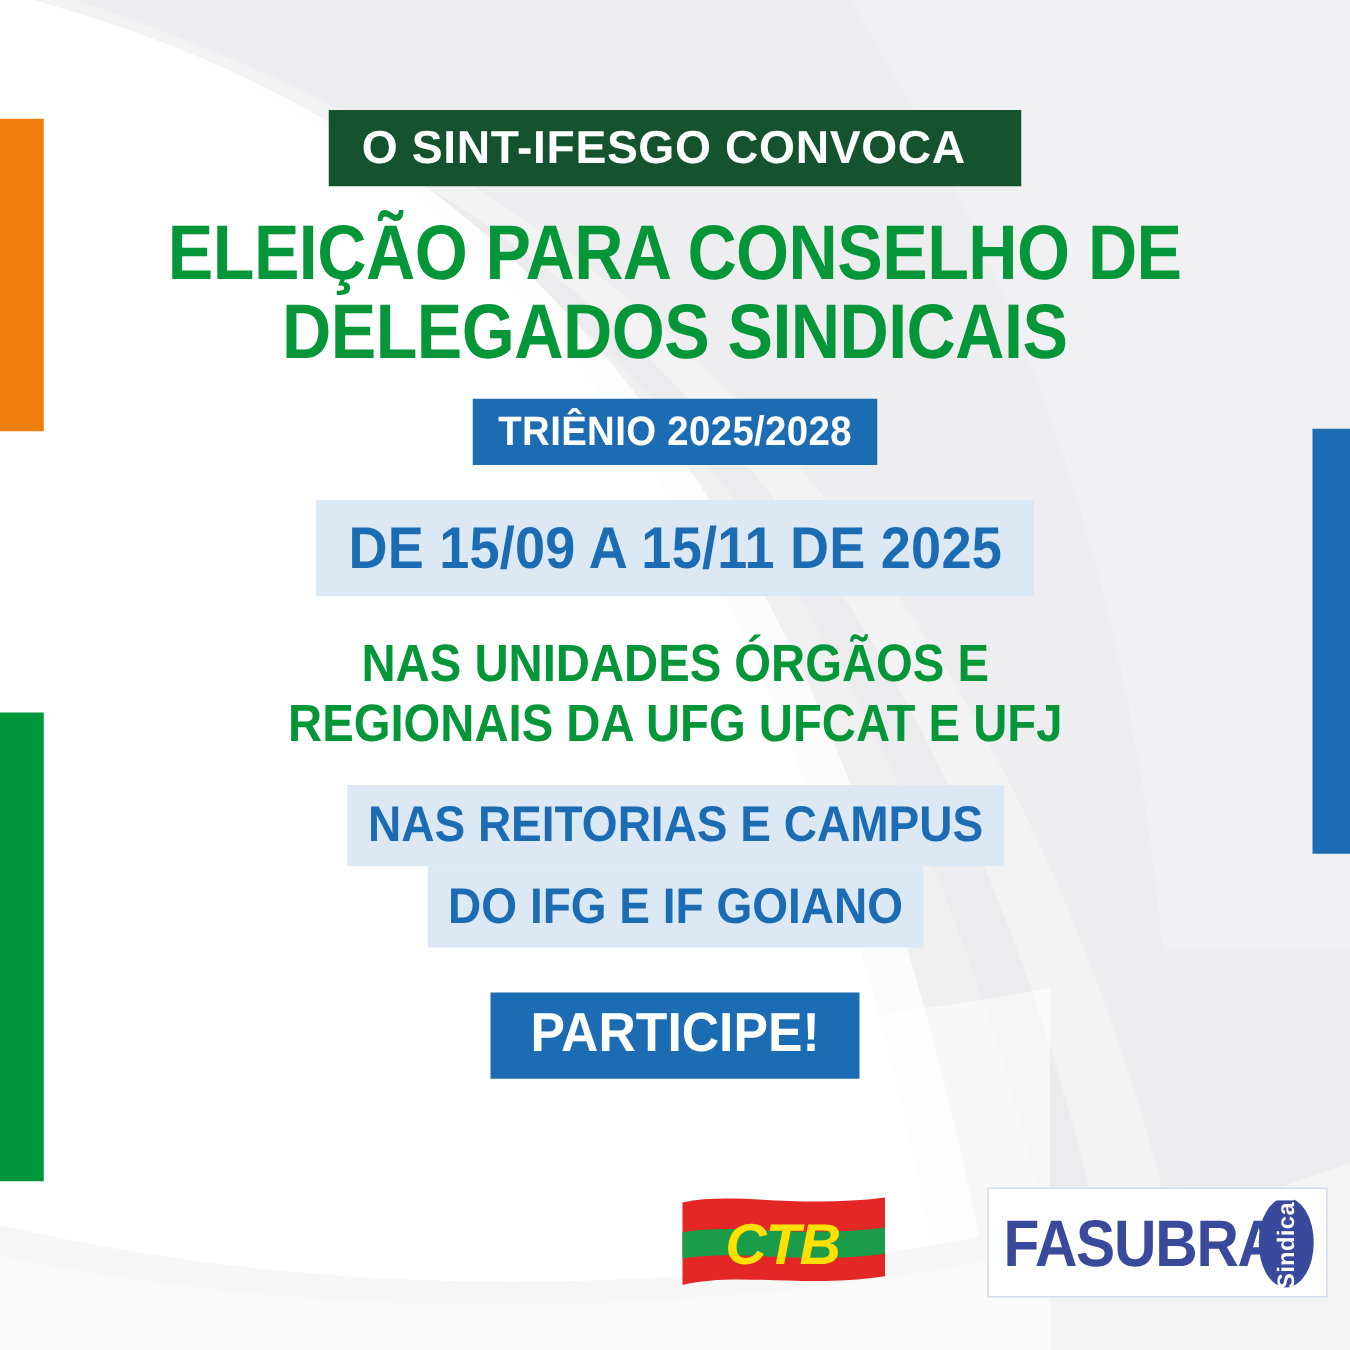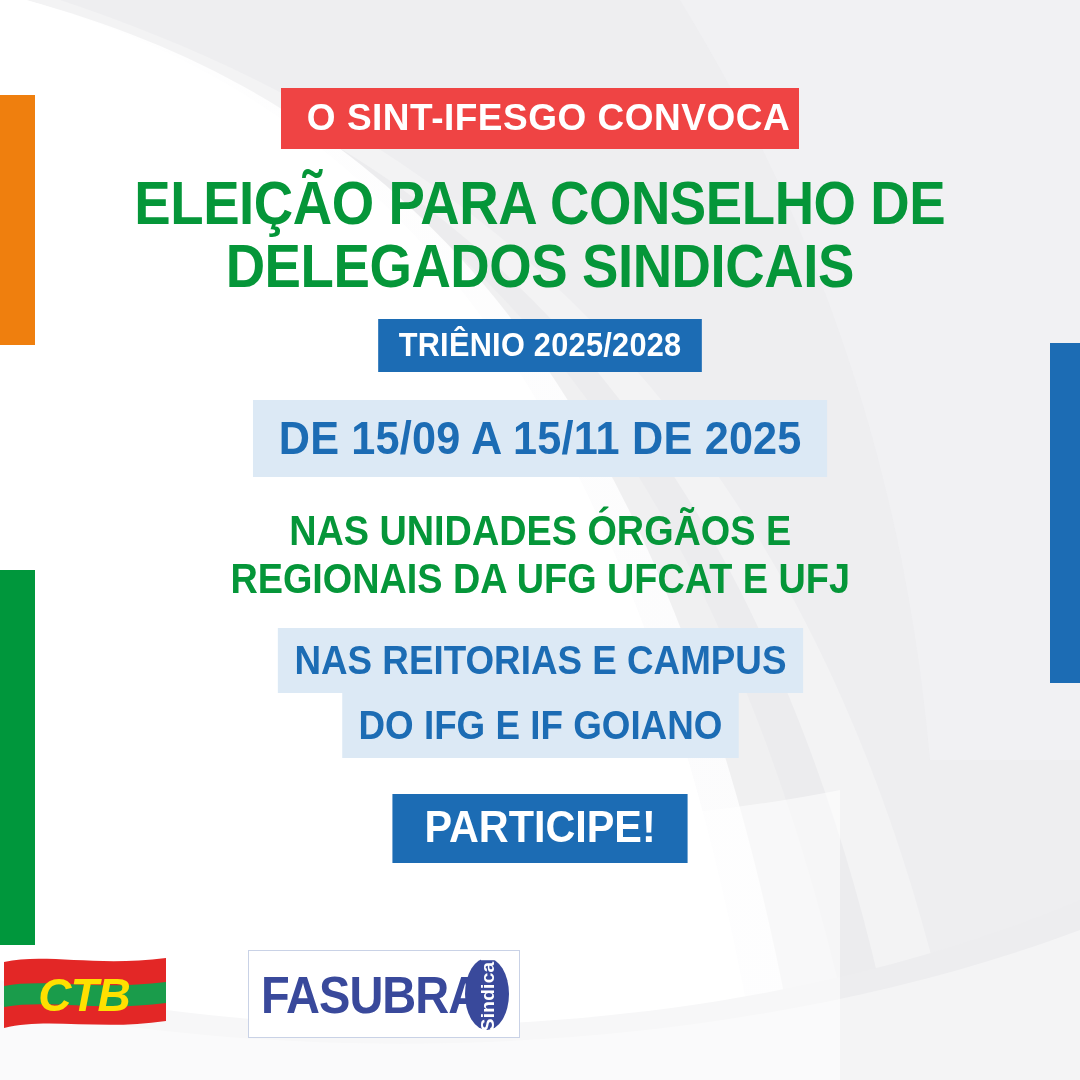--- a/index.html
+++ b/index.html
@@ -29,26 +29,26 @@
 
   
   .content{
     position:absolute;inset:0;
     display:flex;flex-direction:column;align-items:center;
     padding-top:88px;
     box-sizing:border-box;
   }
 
   .kicker{
-    background:#ef4444;
+    background:#14532d;
     color:#ffffff;
     font-size:37px;
     font-weight:bold;
     letter-spacing:.5px;
-    padding:11px 9px 13px 26px;
+    padding:11px 44px 13px 26px;
     line-height:1;
     font-family:"Liberation Sans", sans-serif;
   }
 
   .headline{
     margin-top:22px;
     color:#059639;
     font-size:62px;
     font-weight:bold;
     line-height:1.02;
@@ -121,24 +121,24 @@
     font-size:44px;
     font-weight:bold;
     padding:11px 34px 14px 34px;
     line-height:1;
     transform:scaleX(.94);
   }
 
   
   .logos{
     position:absolute;
-    left:0;right:6px;bottom:42px;
+    left:0;right:18px;bottom:42px;
     display:flex;
     align-items:center;
-    justify-content:flex-start;
+    justify-content:flex-end;
     gap:78px;
   }
 
   
   .ctb{position:relative;width:170px;height:82px;}
   .ctb svg{display:block;width:170px;height:82px;}
 
   
   .sint{display:flex;align-items:center;gap:8px;}
   .sint-flag{width:88px;height:76px;display:block;}

